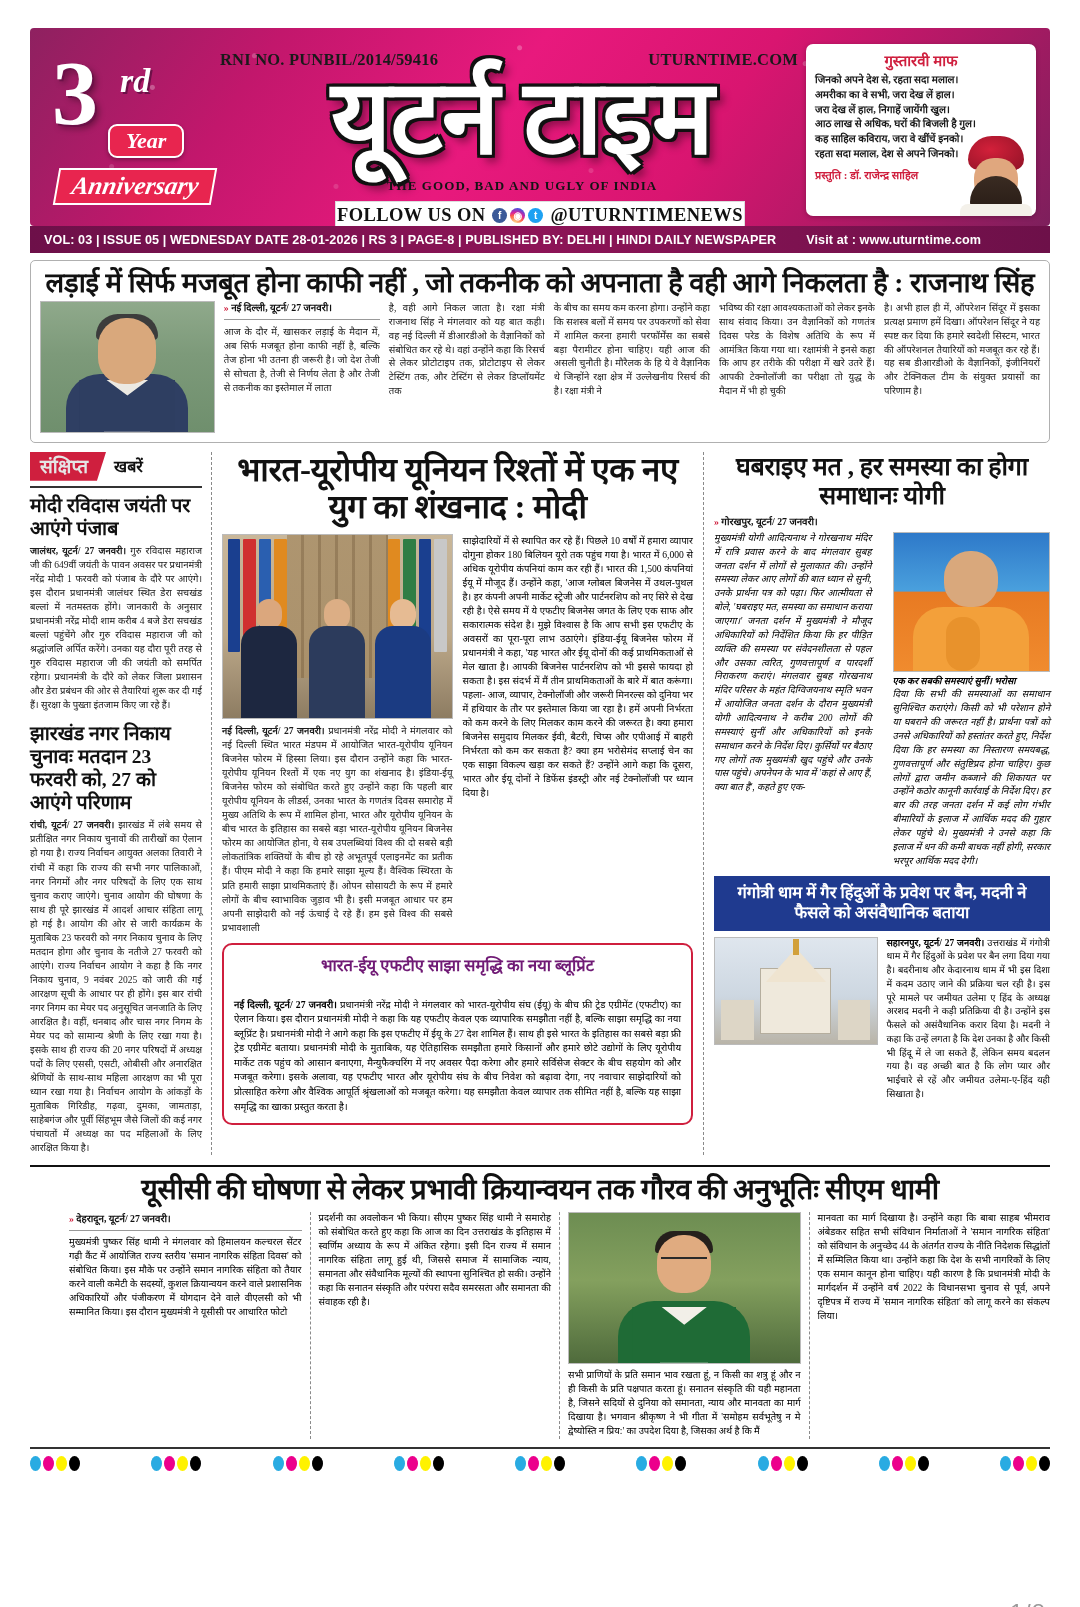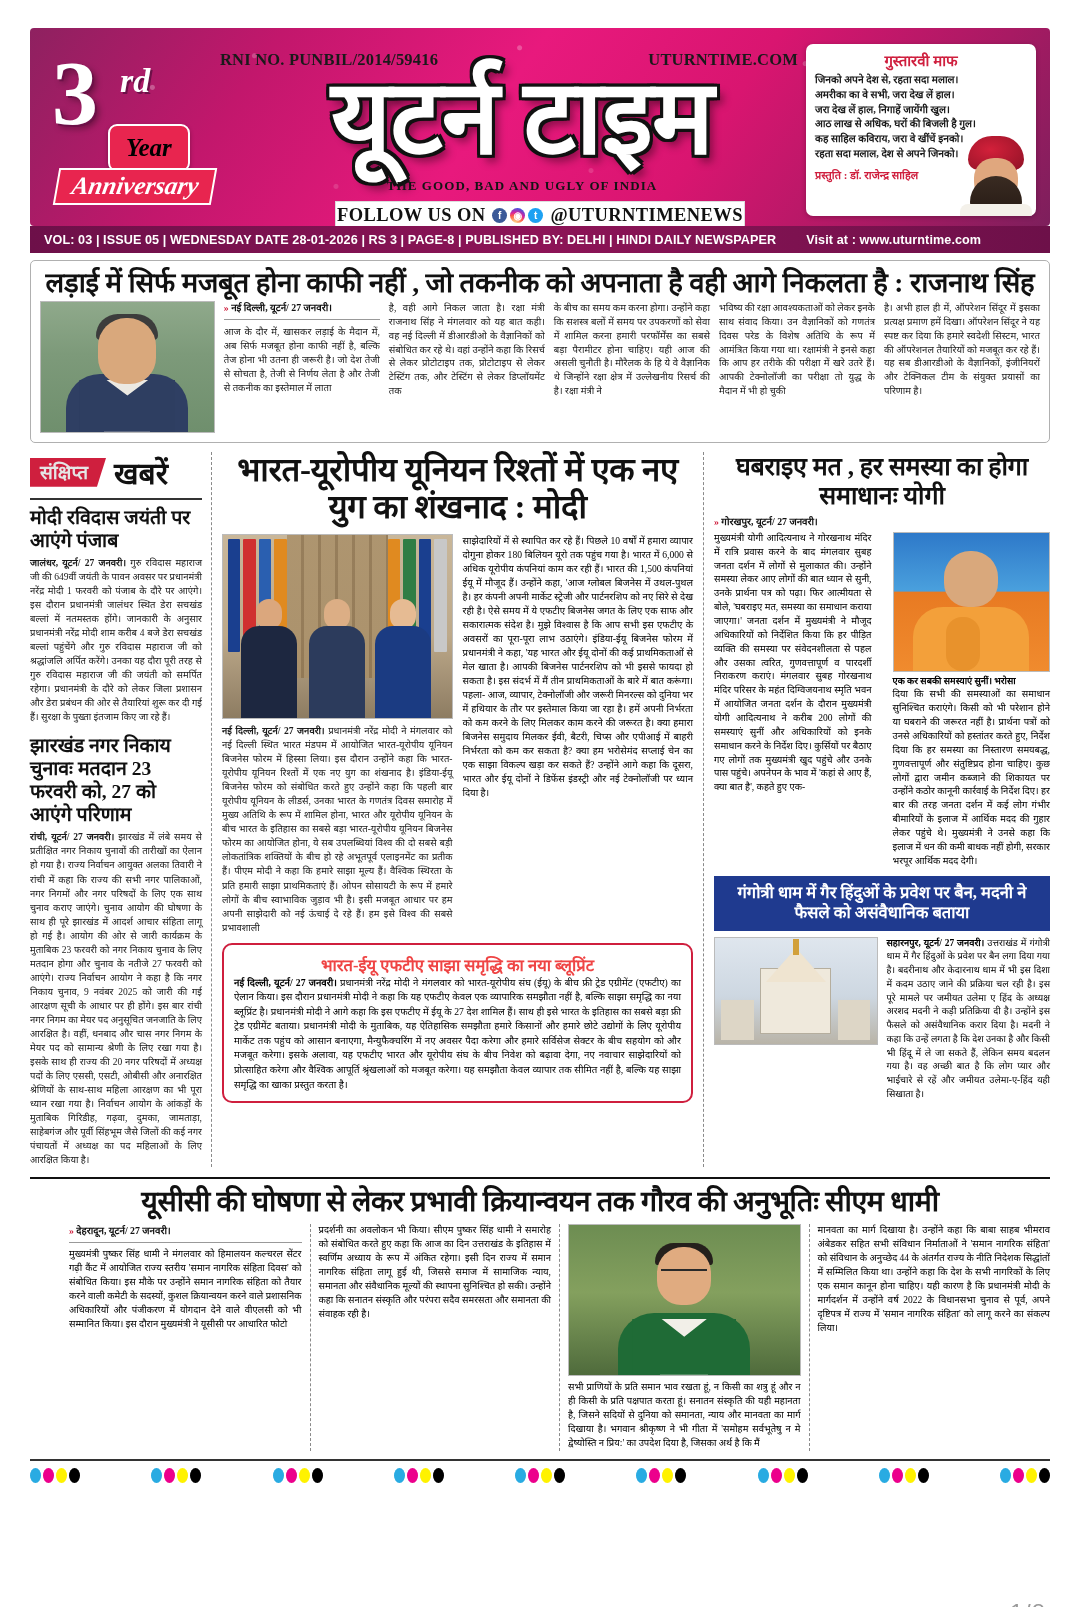--- a/index.html
+++ b/index.html
@@ -42,22 +42,22 @@
     text-shadow: 2px 2px 0 #6d1048, 4px 4px 6px rgba(0,0,0,.35);
     position: absolute; left: 4px; top: 6px; letter-spacing: -2px;
   }
   .anniv .ord {
     position: absolute; left: 72px; top: 16px;
     font-size: 34px; font-style: italic; font-weight: 700; color: #fff;
     text-shadow: 2px 2px 0 #6d1048;
   }
   .anniv .yearbadge {
     position: absolute; left: 60px; top: 78px;
-    background: #e8254f; color: #000000; font-style: italic; font-weight: 700;
-    font-size: 25px; padding: 8px 16px; border-radius: 9px;
+    background: #e8254f; color: #ffffff; font-style: italic; font-weight: 700;
+    font-size: 22px; padding: 2px 16px; border-radius: 9px;
     border: 2px solid #fff; box-shadow: 0 2px 4px rgba(0,0,0,.3);
   }
   .anniv .annivtext {
     position: absolute; left: 8px; top: 122px;
     background: #e8254f; color: #fff; font-style: italic; font-weight: 700;
     font-size: 25px; padding: 2px 14px 3px 14px;
     transform: skewX(-10deg);
     border: 2px solid #fff;
   }
 
@@ -213,47 +213,47 @@
   .col-left { width: 182px; padding-right: 9px; border-right: 1px dashed #8a8a8a; }
   .col-mid  { width: 492px; padding: 0 10px; border-right: 1px dashed #8a8a8a; }
   .col-right{ width: 346px; padding-left: 10px; }
 
   .briefhdr { display:flex; align-items:center; gap: 0; margin-bottom: 5px; }
   .briefhdr .tag {
     background: #cf1f3e; color: #e5e5e5; font-weight: 700; font-size: 19px;
     padding: 1px 10px 2px 10px; clip-path: polygon(0 0, 100% 0, 88% 100%, 0% 100%);
     padding-right: 18px;
   }
-  .briefhdr .tag2 { color: #111; font-weight: 700; font-size: 30px; padding-left: 8px; }
+  .briefhdr .tag2 { color: #111; font-weight: 700; font-size: 16px; padding-left: 8px; }
   .brule { border-top: 2.5px solid #333; margin-bottom: 6px; }
 
   .sub-h { font-size: 19.5px; font-weight: 700; line-height: 1.18; color:#111; margin-bottom: 4px; }
   .body-s { font-size: 9.5px; line-height: 1.48; text-align: justify; color: #1b1b1b; }
   .body-s b { font-weight: 700; margin-top: 7px; }
 
   .mid-h {
     font-size: 33px; font-weight: 700; text-align: center; line-height: 1.14; color: #111;
     letter-spacing: -.4px; margin-bottom: 7px;
   }
   .mid-2col { display: flex; gap: 10px; }
   .mid-2col > div { flex: 1; font-size: 9.6px; line-height: 1.46; text-align: justify; }
 
   .right-h {
     font-size: 25px; font-weight: 700; text-align: center; line-height: 1.16; color:#111;
     letter-spacing:-.2px; margin-bottom: 5px;
   }
-  .right-2col { display:flex; gap: 21px; }
+  .right-2col { display:flex; gap: 21px; font-style: italic; }
   .right-2col > div { flex: 1; font-size: 9.5px; line-height: 1.46; text-align: justify; }
 
   
   .ftabox {
     margin-top: 8px; border: 2.4px solid #cf1f3e; border-radius: 10px;
     padding: 8px 10px 9px 10px;
   }
-  .ftabox h3 { font-size: 16.5px; font-weight: 700; text-align: center; margin-bottom: 0; color:#ef4444; }
+  .ftabox h3 { font-size: 16.5px; font-weight: 700; text-align: center; margin-bottom: 22px; color:#701a75; }
   .ftabox p { font-size: 9.7px; line-height: 1.5; text-align: justify; }
 
   
   .bluebanner {
     background: #1f3a8f; color: #fff; text-align: center; font-weight: 700;
     font-size: 16.5px; line-height: 1.25; padding: 7px 6px; margin-top: 7px;
   }
   .gang-2col { display:flex; gap: 9px; margin-top: 6px; }
   .gang-2col > div { flex:1; font-size: 9.4px; line-height: 1.46; text-align: justify; }
 

